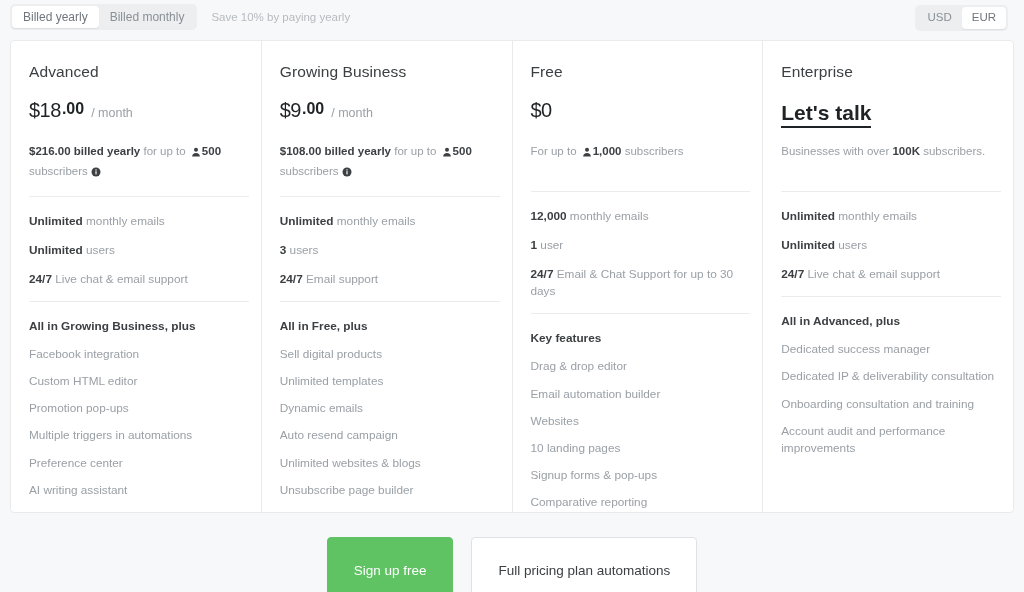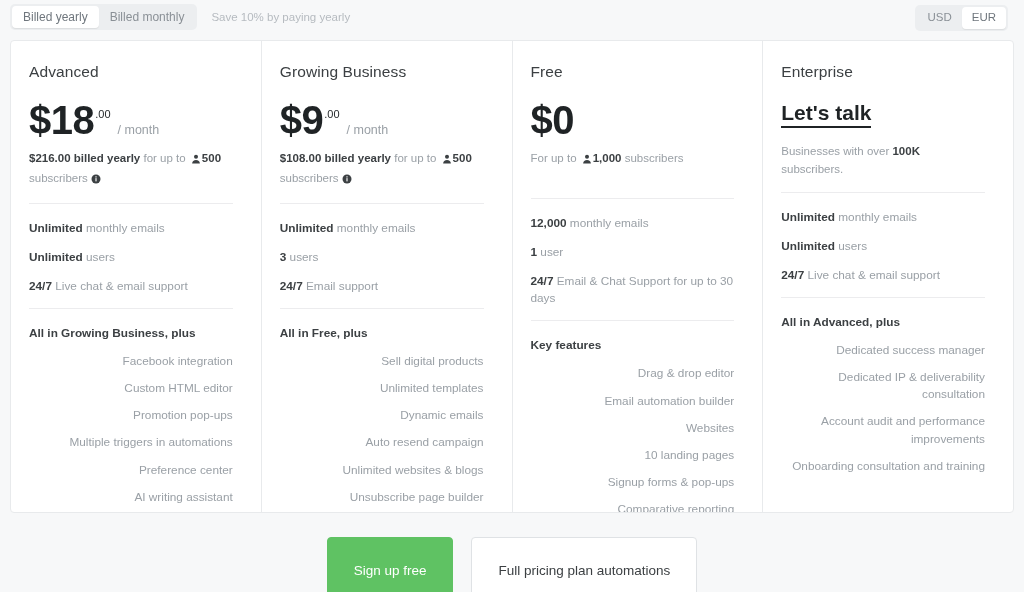--- a/index.html
+++ b/index.html
@@ -60,54 +60,54 @@
     margin: 6px 10px 0 10px;
     height: 473px;
     background: #ffffff;
     border: 1px solid #e8eaec;
     border-radius: 4px;
     display: flex;
     overflow: hidden;
   }
   .card {
     flex: 1 1 0;
-    padding: 22px 28px 10px 18px;
+    padding: 22px 12px 10px 18px;
     border-right: 1px solid #e8eaec;
     position: relative;
   }
   .card:last-child { border-right: none; }
 
   .plan-name {
     font-size: 15.5px;
     color: #3c4043;
     font-weight: 400;
     margin-bottom: 19px;
     letter-spacing: .1px;
   }
 
   .price-row {
     display: flex;
     align-items: baseline;
     margin-bottom: 9px;
     min-height: 33px;
   }
   .price-main {
-    font-size: 40px;
-    font-weight: 700;
+    font-size: 20px;
+    font-weight: 400;
     color: #1f2325;
     line-height: 1;
     letter-spacing: -.5px;
   }
   .price-cents {
-    font-size: 11px;
-    font-weight: 400;
+    font-size: 16px;
+    font-weight: 700;
     color: #1f2325;
     align-self: flex-start;
     margin-left: 1px;
-    margin-top: 8px;
+    margin-top: 0;
   }
   .price-period {
     font-size: 12.5px;
     color: #9aa0a6;
     margin-left: 7px;
   }
   .lets-talk {
     font-size: 21px;
     font-weight: 700;
     color: #1f2325;
@@ -145,21 +145,21 @@
   }
 
   .feat {
     font-size: 11.8px;
     color: #9aa0a6;
     line-height: 1.45;
     margin-bottom: 12px;
   }
   .feat b { color: #3c4043; font-weight: 700; }
   .feat.heading { color: #3c4043; font-weight: 700; margin-bottom: 11px; margin-top: 16px; }
-  .feat-list .feat { margin-bottom: 10px; text-align: right; }
+  .feat-list .feat { margin-bottom: 10px; }
 
   
   .footer {
     display: flex;
     justify-content: center;
     align-items: center;
     gap: 18px;
     margin-top: 24px;
   }
   .btn {
@@ -302,22 +302,22 @@
       <div>
         <div class="feat"><b>Unlimited</b><span> monthly emails</span></div>
         <div class="feat"><b>Unlimited</b><span> users</span></div>
         <div class="feat"><b>24/7</b><span> Live chat &amp; email support</span></div>
       </div>
       <div class="divider"></div>
       <div class="feat heading">All in Advanced, plus</div>
       <div class="feat-list">
         <div class="feat">Dedicated success manager</div>
         <div class="feat">Dedicated IP &amp; deliverability consultation</div>
+        <div class="feat">Onboarding consultation and training</div>
         <div class="feat">Account audit and performance improvements</div>
-        <div class="feat">Onboarding consultation and training</div>
       </div>
     </div>
   </div>
 
 <div class="footer">
   <button class="btn btn-primary">Sign up free</button>
   <button class="btn btn-secondary">Full pricing plan automations</button>
 </div>
 
 </body></html>

